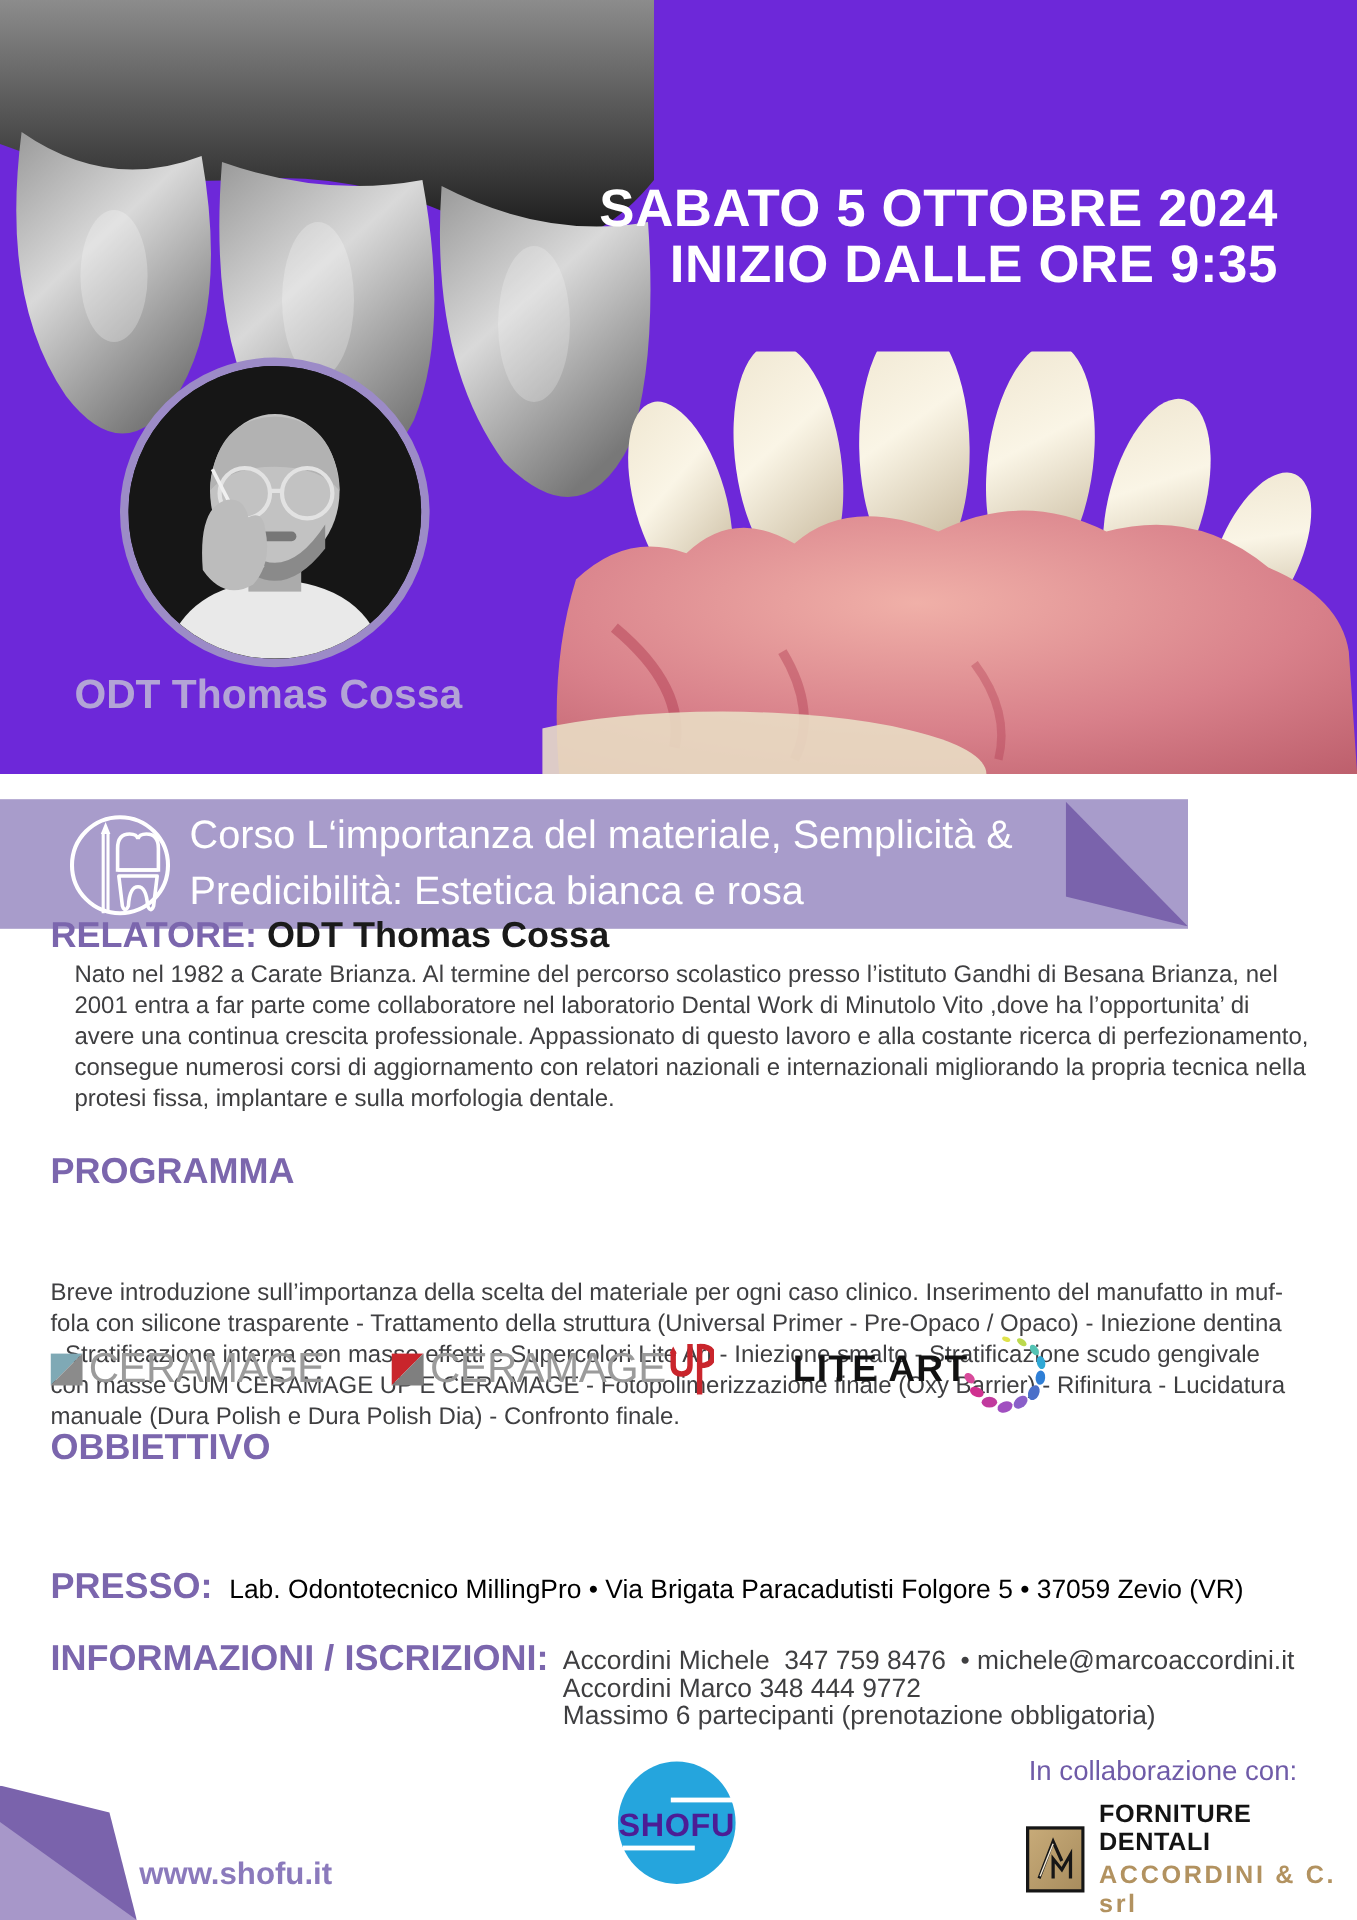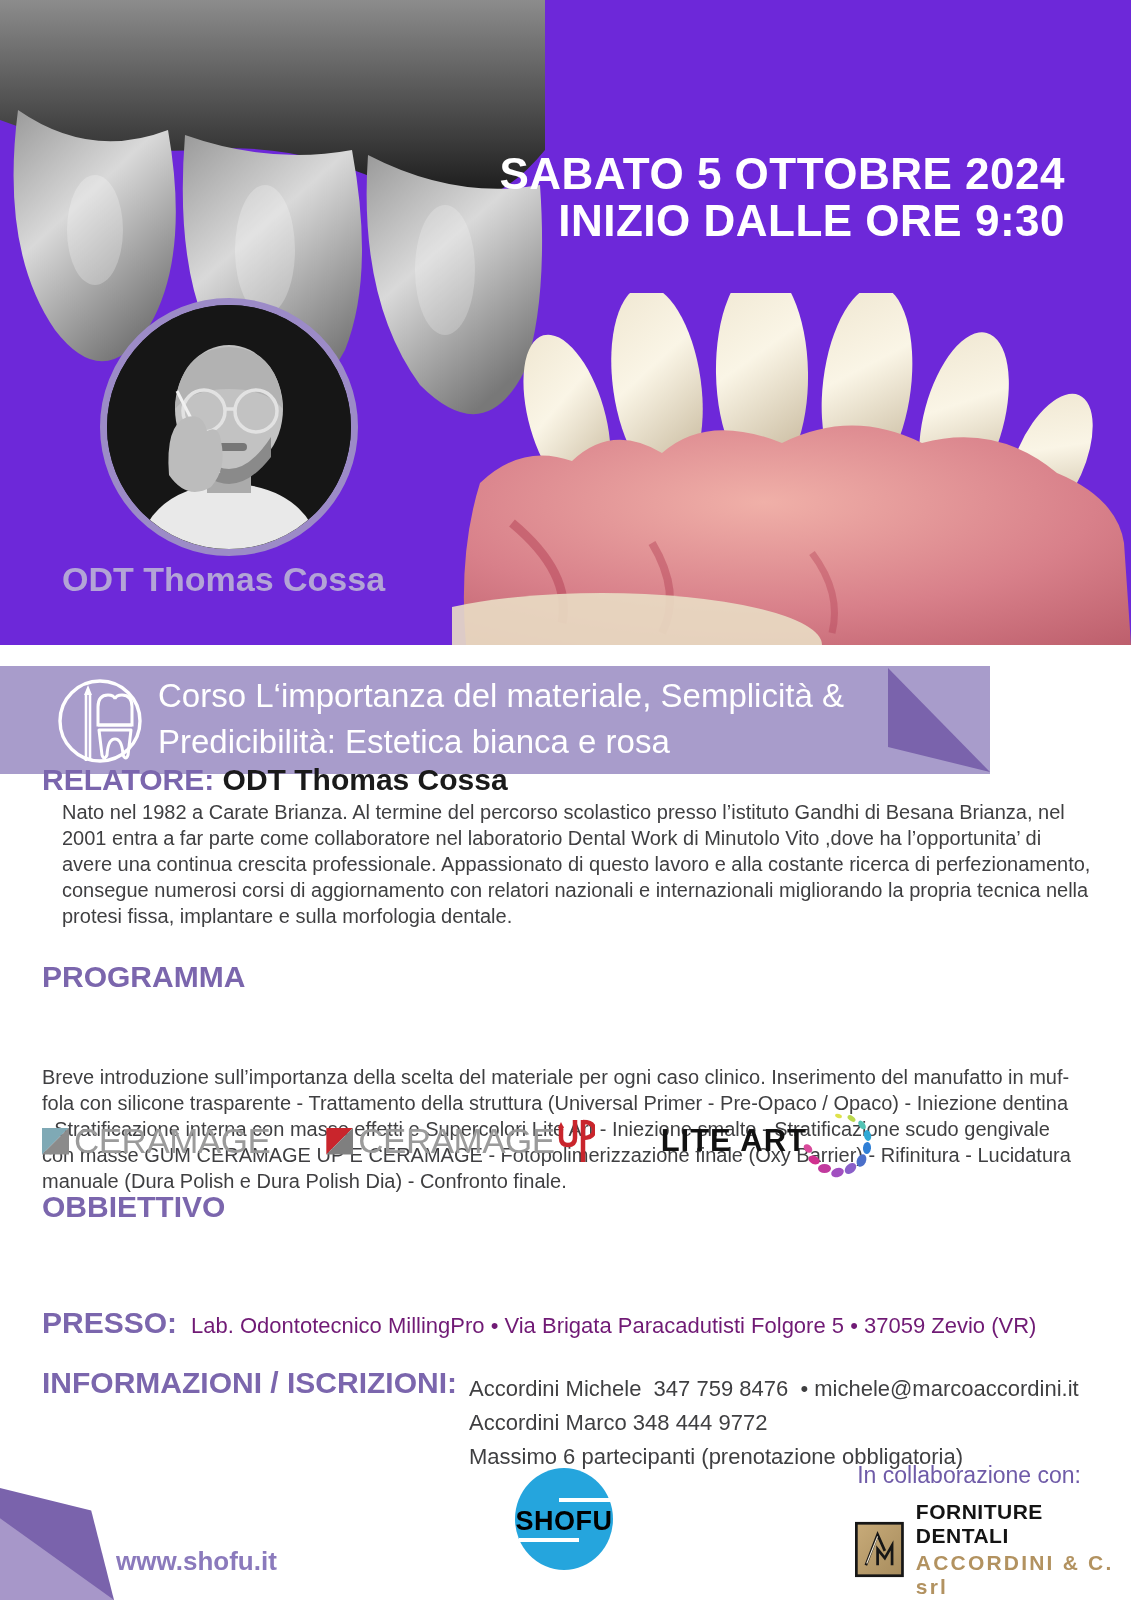--- a/index.html
+++ b/index.html
@@ -26,37 +26,37 @@
   .body-text{color:#3f3f41;font-size:20px;line-height:26px;white-space:pre;}
   .sec{position:absolute;left:42px;width:1060px;}
   .relatore-h{top:763px;}
   .bio{top:799px;margin-left:20px;}
   .programma-h{top:960px;}
   .prog-text{top:1032px;margin-top:32px;}
   .logos{top:1113px;height:56px;display:flex;align-items:center;}
   .obbiettivo-h{top:1190px;}
   .obb-text{top:1226px;}
   .presso{top:1306px;display:flex;align-items:baseline;}
-  .presso .txt{margin-left:14px;font-size:22px;color:#701a75;}
+  .presso .txt{margin-left:14px;font-size:22px;color:#000000;}
   .info{top:1366px;display:flex;align-items:flex-start;}
-  .info .col{margin-left:12px;padding-top:6px;font-size:22px;line-height:34px;color:#3f3f41;white-space:pre;}
+  .info .col{margin-left:12px;padding-top:6px;font-size:22px;line-height:23px;color:#3f3f41;white-space:pre;}
   
   .cer{display:flex;align-items:center;margin-right:56px;}
   .cer .sq{width:27px;height:27px;margin-right:5px;position:relative;}
   .cer .sq .t1,.cer .sq .t2{position:absolute;left:0;top:0;width:100%;height:100%;}
   .cer .sq .t1{-webkit-clip-path:polygon(0 0,100% 0,0 100%);clip-path:polygon(0 0,100% 0,0 100%);}
   .cer .sq .t2{-webkit-clip-path:polygon(100% 0,100% 100%,0 100%);clip-path:polygon(100% 0,100% 100%,0 100%);}
   .cer .wordmark{font-size:35px;color:#9b9b9b;letter-spacing:-.5px;}
   .liteart{display:flex;align-items:center;position:relative;margin-left:10px;}
   .liteart .la-text{font-size:31px;font-weight:700;color:#111;letter-spacing:1px;}
   .la-dots{position:relative;width:70px;height:66px;margin-left:-6px;top:4px;}
   .la-dots span{position:absolute;border-radius:50%;}
   
   .shofu{position:absolute;left:515px;top:1468px;width:98px;height:102px;background:#25a5dd;border-radius:50%;}
-  .shofu .word{position:absolute;left:-6px;top:38px;width:110px;text-align:center;color:#000000;
+  .shofu .word{position:absolute;left:-6px;top:38px;width:110px;text-align:center;color:#4c1d95;
                font-size:27px;font-weight:700;letter-spacing:.5px;}
   .shofu .bar-top{position:absolute;right:2px;top:30px;width:52px;height:4px;background:#fff;}
   .shofu .bar-bottom{position:absolute;left:4px;top:70px;width:60px;height:4px;background:#fff;}
   .collab{position:absolute;right:50px;top:1462px;color:#6f5ba8;font-size:23px;}
   .accordini{position:absolute;left:855px;top:1500px;display:flex;align-items:center;}
   .accordini .txtcol{margin-left:12px;}
   .accordini .l1{font-size:21px;font-weight:700;color:#141414;letter-spacing:.5px;}
   .accordini .l2{font-size:21px;font-weight:700;color:#b29260;letter-spacing:2.2px;margin-top:3px;}
   .wedge{position:absolute;left:0;top:1488px;width:114px;height:112px;}
   .wedge .dark{position:absolute;left:0;top:0;width:100%;height:100%;background:#7a63ac;
@@ -115,21 +115,21 @@
       <ellipse cx="598" cy="168" rx="34" ry="72" fill="url(#ivory)" transform="rotate(24 598 168)"></ellipse>
       <path d="M28,190 Q70,150 120,168 Q160,130 210,160 Q255,120 330,150 Q400,115 470,150 Q545,130 605,180 Q665,205 672,250 L679,352 L14,352 Q6,260 28,190 Z" fill="url(#gum)"></path>
       <path d="M60,230 Q120,280 110,330" stroke="#b0374d" stroke-width="9" fill="none" opacity="0.45"></path>
       <path d="M200,250 Q230,300 210,340" stroke="#b0374d" stroke-width="8" fill="none" opacity="0.4"></path>
       <path d="M360,260 Q390,300 380,340" stroke="#b0374d" stroke-width="7" fill="none" opacity="0.35"></path>
       <ellipse cx="150" cy="352" rx="220" ry="52" fill="#e9ddc4" opacity="0.9"></ellipse>
     </svg>
 
     <div class="date-block">
       <div>SABATO 5 OTTOBRE 2024</div>
-      <div>INIZIO DALLE ORE 9:30</div>
+      <div>INIZIO DALLE ORE 9:35</div>
     </div>
 
     <div class="portrait">
       <svg width="244" height="244" viewBox="0 0 244 244">
         <rect width="244" height="244" fill="#161616"></rect>
         <path d="M30,244 Q45,182 122,178 Q199,182 214,244 Z" fill="#e9e9e9"></path>
         <rect x="100" y="150" width="44" height="38" fill="#ababab"></rect>
         <ellipse cx="122" cy="104" rx="54" ry="64" fill="#c2c2c2"></ellipse>
         <path d="M68,104 Q72,44 122,42 Q172,44 176,104 Q160,84 122,84 Q84,84 68,104 Z" fill="#b2b2b2"></path>
         <path d="M80,132 Q122,196 164,132 L164,152 Q122,206 80,152 Z" fill="#8a8a8a"></path>

